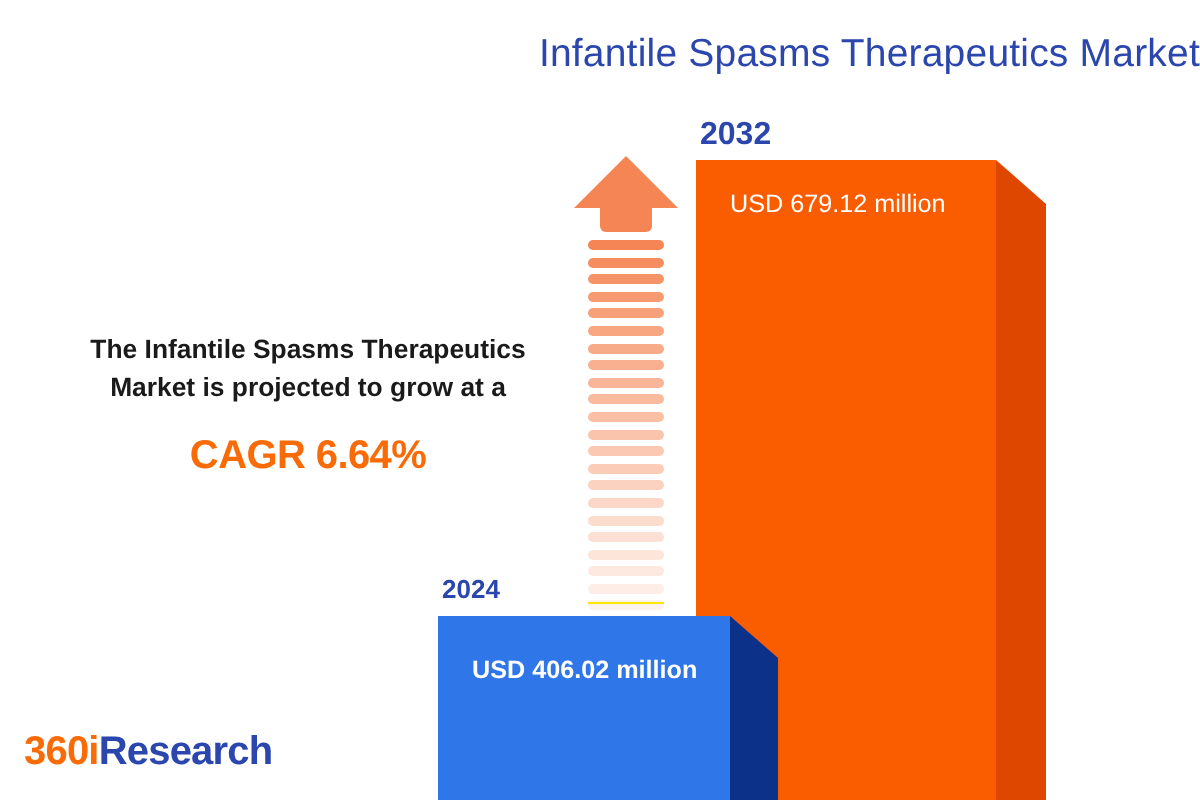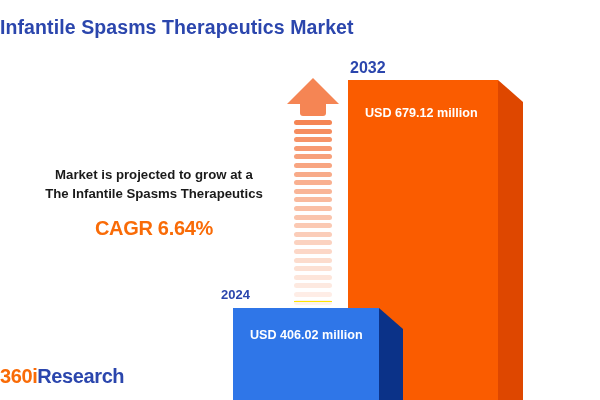--- a/index.html
+++ b/index.html
@@ -17,23 +17,23 @@
     background: #ffffff;
     overflow: hidden;
   }
 
   
   .title {
     position: absolute;
     left: 0;
     top: 16px;
     width: 600px;
-    text-align: left;
+    text-align: right;
     font-size: 19.5px;
-    font-weight: bold;
+    font-weight: normal;
     color: #2b46ad;
     letter-spacing: 0.1px;
   }
 
   
   .statement {
     position: absolute;
     left: 14px;
     top: 165px;
     width: 280px;
@@ -124,42 +124,41 @@
     left: 150px;
     top: 0;
     width: 25px;
     height: 320px;
     background: #de4700;
     clip-path: polygon(0 0, 100% 22px, 100% 100%, 0 100%);
   }
   .bar-2032 .value {
     position: absolute;
     left: 17px;
-    top: 26px;
+    top: 15px;
     font-size: 12.6px;
-    font-weight: bold;
+    font-weight: normal;
     color: #ffffff;
     text-align: right;
   }
   .label-2032 {
     position: absolute;
     left: 350px;
     top: 59px;
     font-size: 16px;
     font-weight: bold;
     color: #2b46ad;
   }
 
   
   .bar-2024 {
     left: 219px;
     top: 308px;
     width: 170px;
     height: 92px;
-    margin-left: 14px;
   }
   .bar-2024 .face {
     position: absolute;
     left: 0;
     top: 0;
     width: 146px;
     height: 92px;
     background: #2f76e8;
   }
   .bar-2024 .side {
@@ -184,39 +183,39 @@
     left: 221px;
     top: 287px;
     font-size: 13px;
     font-weight: bold;
     color: #2b46ad;
   }
 
   
   .logo {
     position: absolute;
-    left: 0;
+    left: 12px;
     top: 365px;
     font-size: 20px;
     font-weight: bold;
     letter-spacing: -0.4px;
   }
   .logo .part-orange { color: #f96b07; }
   .logo .part-blue { color: #2b46ad; }
 </style>
 </head>
 <body>
 
 <div id="infographic">
 
   <div class="title">Infantile Spasms Therapeutics Market</div>
 
   <div class="statement">
+    <div class="statement-line">The Infantile Spasms Therapeutics</div>
     <div class="statement-line">Market is projected to grow at a</div>
-    <div class="statement-line">The Infantile Spasms Therapeutics</div>
     <div class="cagr">CAGR 6.64%</div>
   </div>
 
   <div class="arrow">
     <div class="arrow-head"></div>
     <div class="arrow-neck"></div>
     <div class="arrow-bars" id="arrow-bars">
         <div class="arrow-bar" style="background: rgb(245, 133, 84);"></div>
         <div class="arrow-bar" style="background: rgba(245, 133, 84, 0.933);"></div>
         <div class="arrow-bar" style="background: rgba(245, 133, 84, 0.88);"></div>

